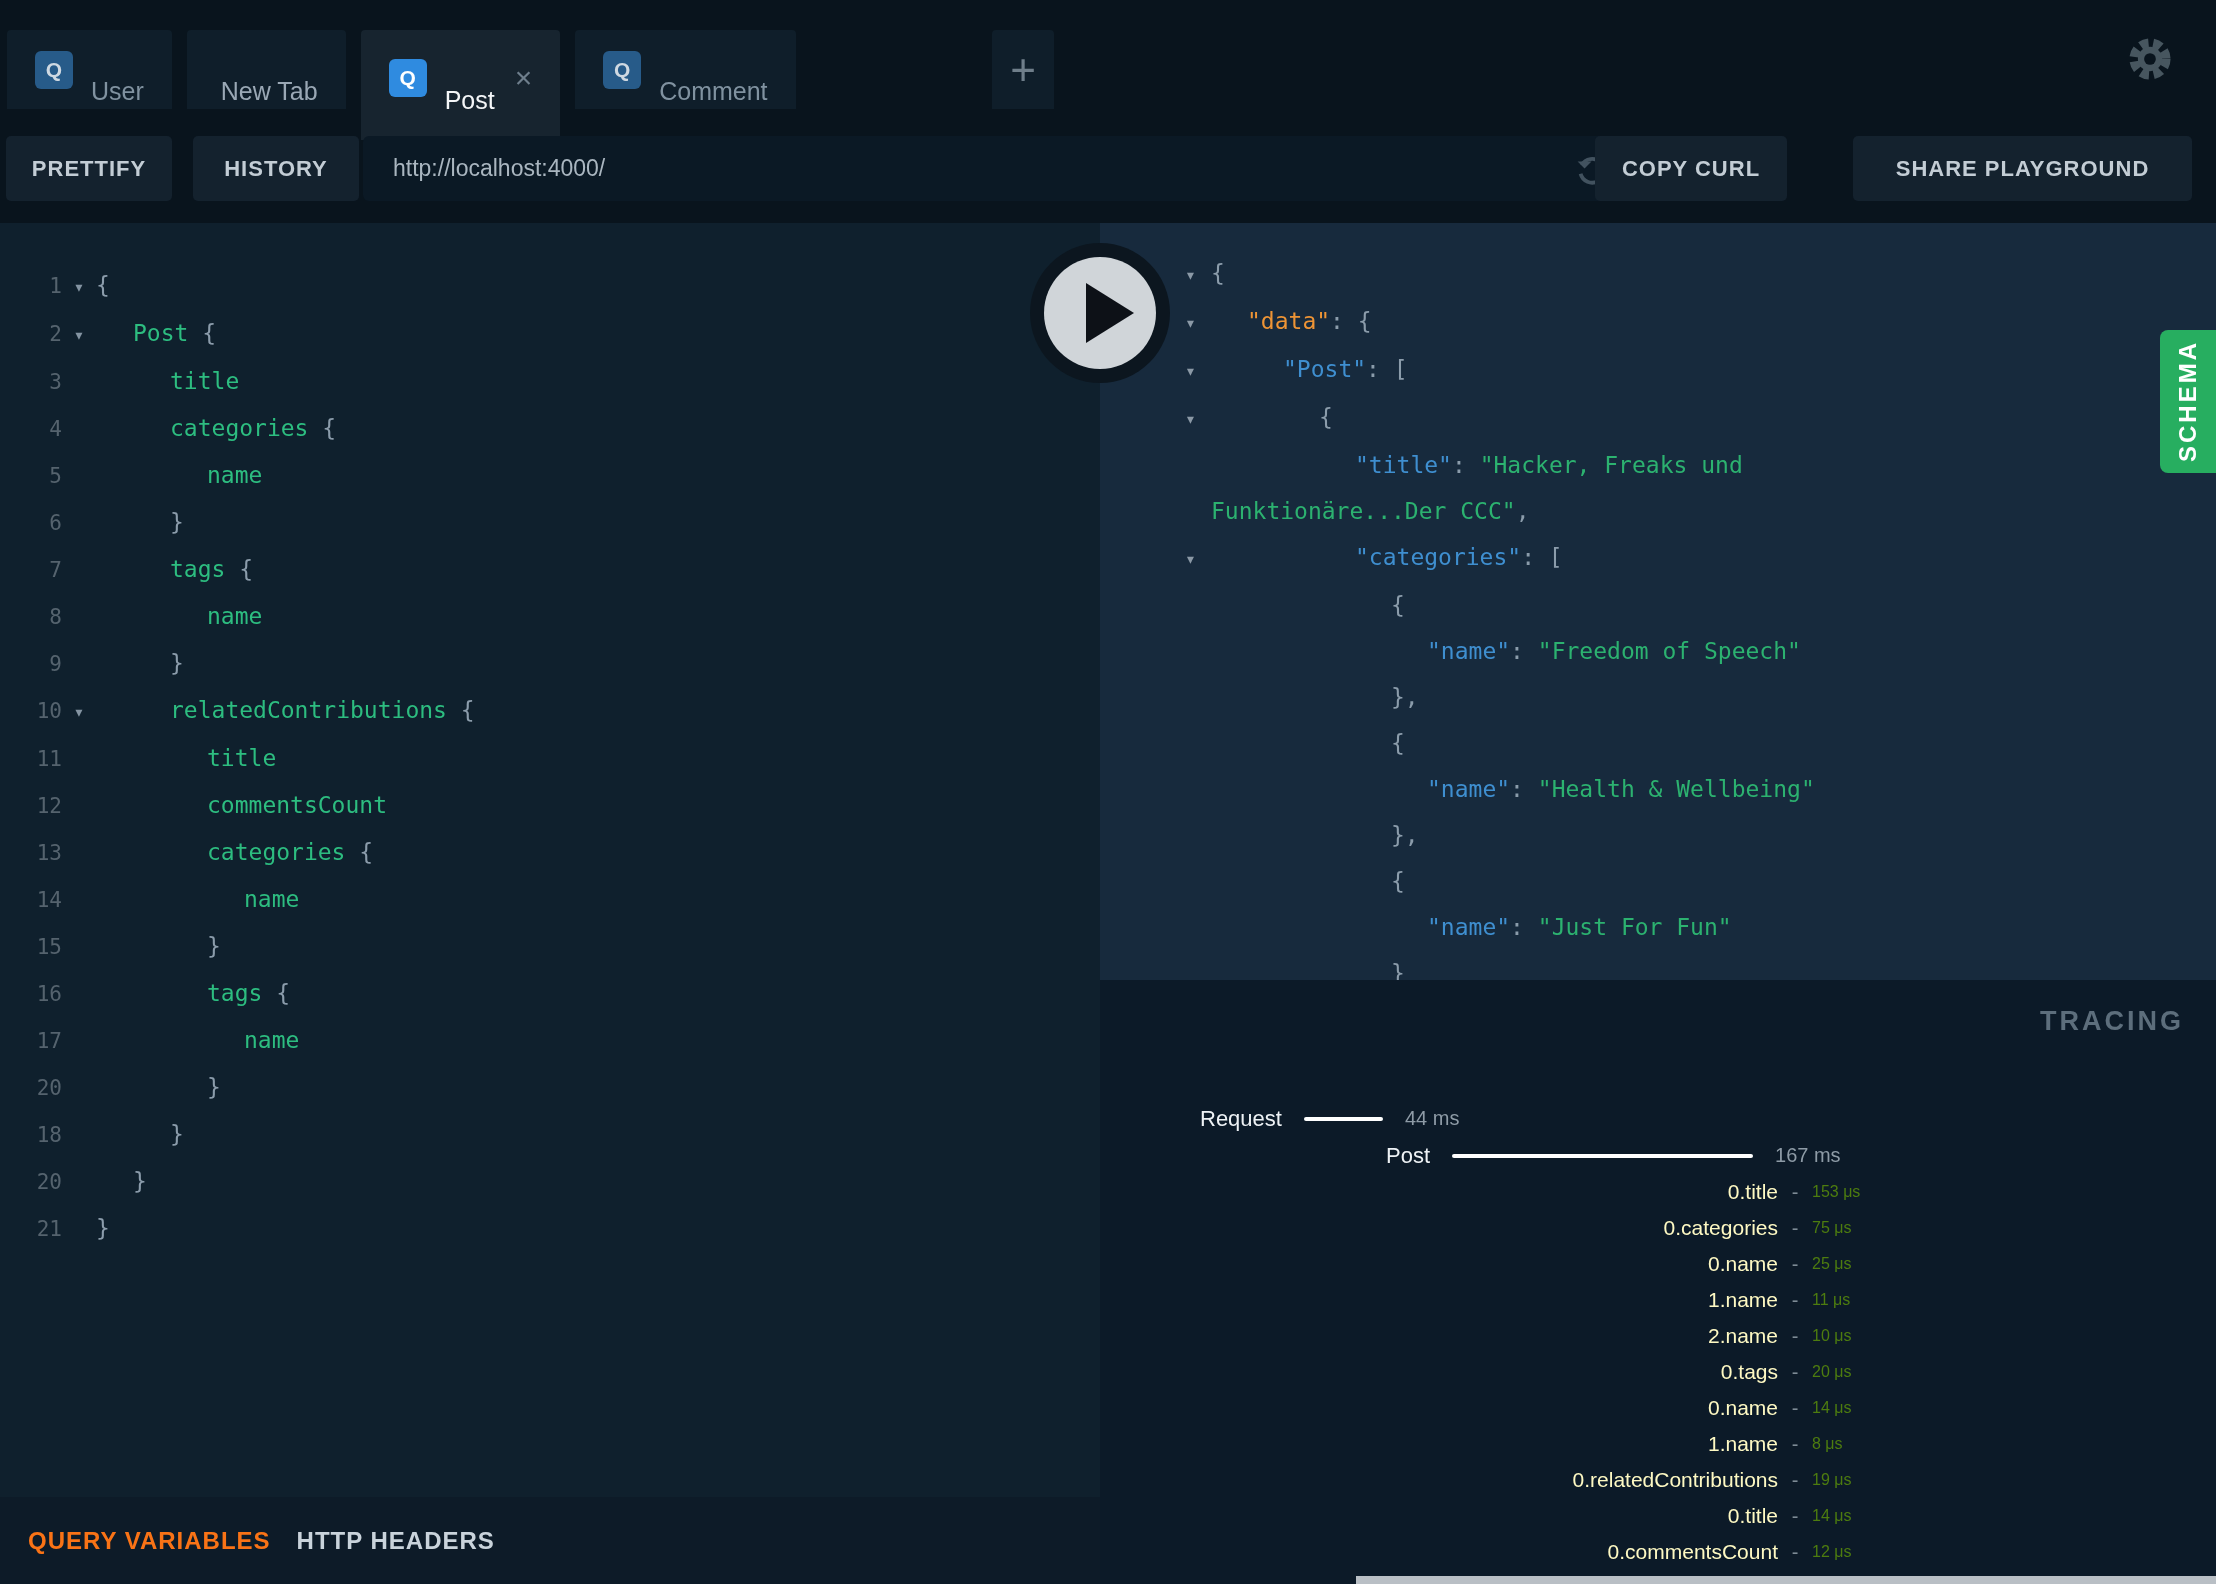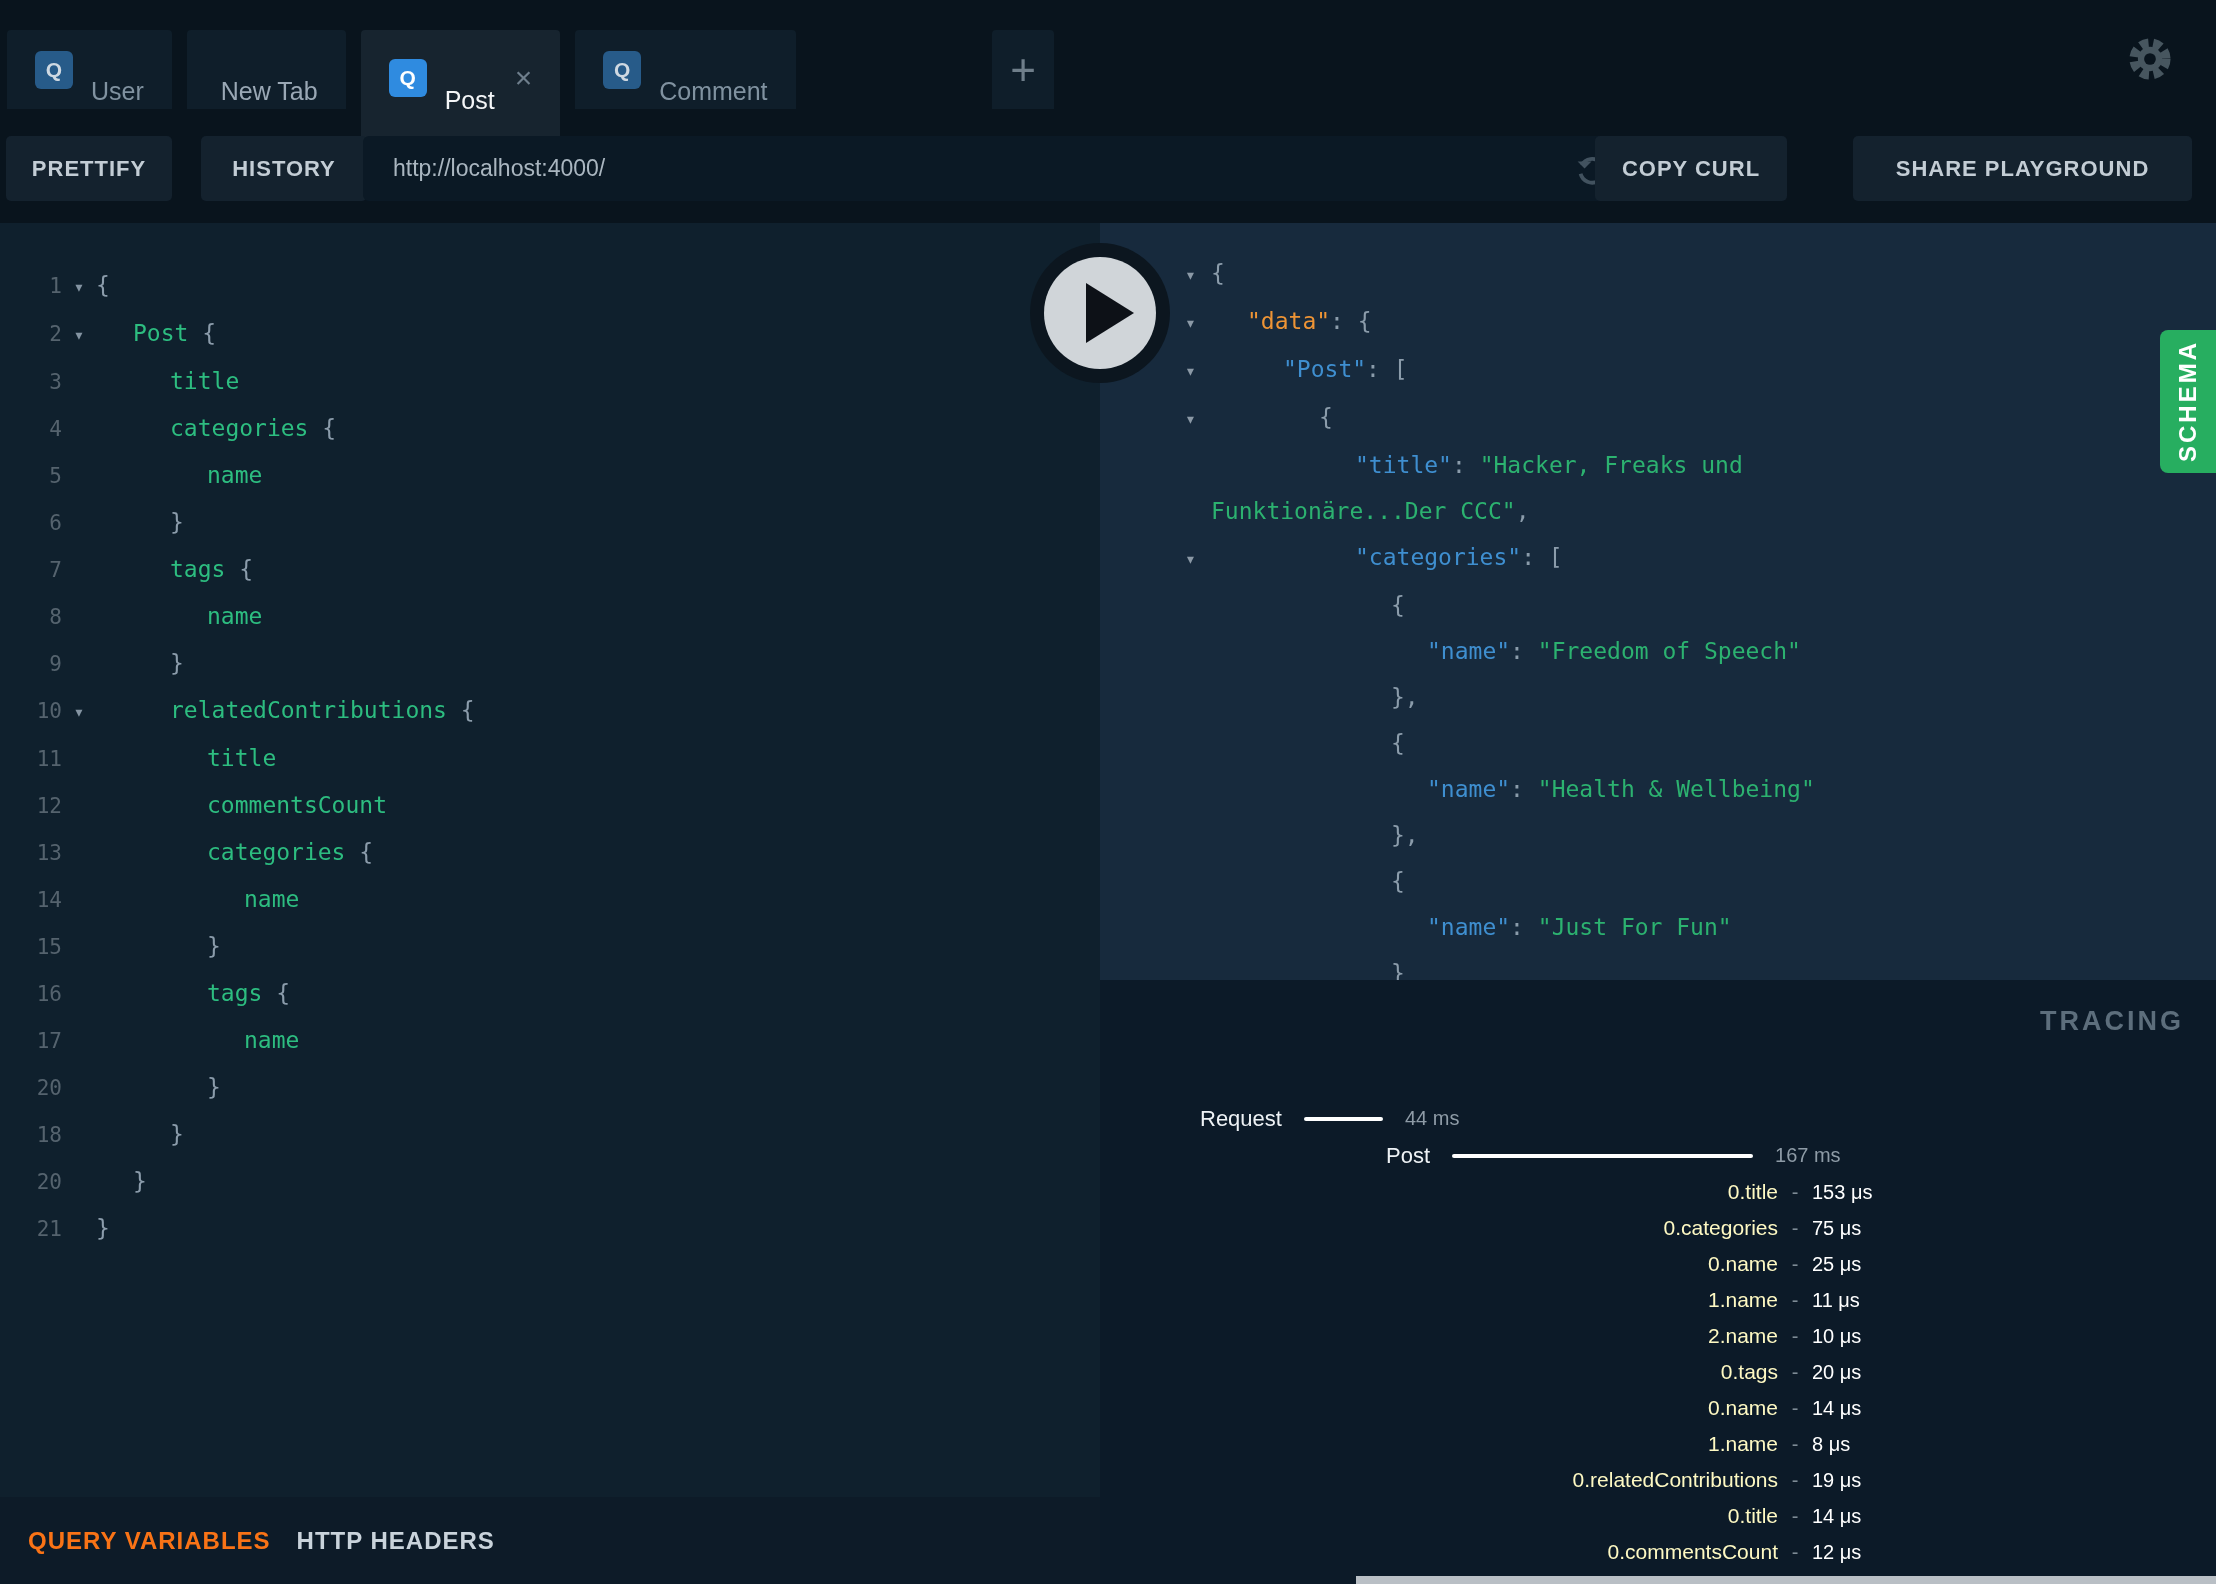--- a/index.html
+++ b/index.html
@@ -56,21 +56,21 @@
   #tracing{position:absolute;left:1100px;top:980px;width:1116px;height:604px;background:#0c1a28;overflow:hidden;}
   #tracing-title{position:absolute;right:32px;top:26px;color:#5d6e7c;font-size:27px;font-weight:bold;letter-spacing:3px;}
   #trace-body{margin-top:120px;}
   .brow{display:flex;align-items:center;height:37px;}
   .brow .blabel{color:#eef2f5;font-size:22px;}
   .bar{height:4px;background:#fff;border-radius:2px;margin:0 22px;}
   .bval{color:#8e9ba6;font-size:20px;}
   .trow{display:grid;grid-template-columns:678px 34px auto;height:36px;align-items:center;}
   .tlabel{color:#fef9c3;font-size:21px;text-align:right;}
   .tdash{color:#7e8b96;text-align:center;font-size:20px;}
-  .tval{color:#ffffff;font-size:20px;}
+  .tval{color:#4d7c0f;font-size:16px;}
   
   #bottom-bar{position:absolute;left:0;top:1497px;width:1100px;height:87px;background:#0d1b28;
               display:flex;align-items:center;padding-left:28px;box-sizing:border-box;}
   #qv-label{color:#f97316;font-size:24px;font-weight:bold;letter-spacing:1px;cursor:pointer;}
   #hh-label{color:#c9d3db;font-size:24px;font-weight:bold;letter-spacing:1px;margin-left:26px;cursor:pointer;}
   #hscroll{position:absolute;left:1356px;top:1576px;width:860px;height:8px;background:#b9bfc5;}
 </style>
 </head>
 <body>
 
@@ -95,21 +95,21 @@
       </div>
     </div>
   <div id="add-tab" style="position:absolute;left:971px;top:30px;">+</div>
   <svg id="gear" viewBox="0 0 24 24">
     <circle cx="12" cy="12" r="7" fill="none" stroke="#47565f" stroke-width="5" stroke-dasharray="3.6 2.1"></circle>
     <circle cx="12" cy="12" r="5.6" fill="#47565f"></circle>
     <circle cx="12" cy="12" r="2.7" fill="#09141d"></circle>
   </svg>
 
   <div class="tbtn" style="left:6px;width:166px;">PRETTIFY</div>
-  <div class="tbtn" style="left:201px;width:166px;">HISTORY</div>
+  <div class="tbtn" style="left:193px;width:166px;">HISTORY</div>
   <div id="url-wrap">
     <input id="url-input" value="http://localhost:4000/" style="">
     <svg id="refresh" viewBox="0 0 24 24">
       <path d="M5.5 9.5 A 7.5 7.5 0 1 1 4.8 15" fill="none" stroke="#42525f" stroke-width="2.4"></path>
       <path d="M4.2 4.2 v6.2 h6.2 z" fill="#42525f" transform="rotate(-45 7.3 7.3)"></path>
     </svg>
   </div>
   <div class="tbtn" style="left:1595px;width:192px;">COPY CURL</div>
   <div class="tbtn" style="left:1853px;width:339px;">SHARE PLAYGROUND</div>
 

